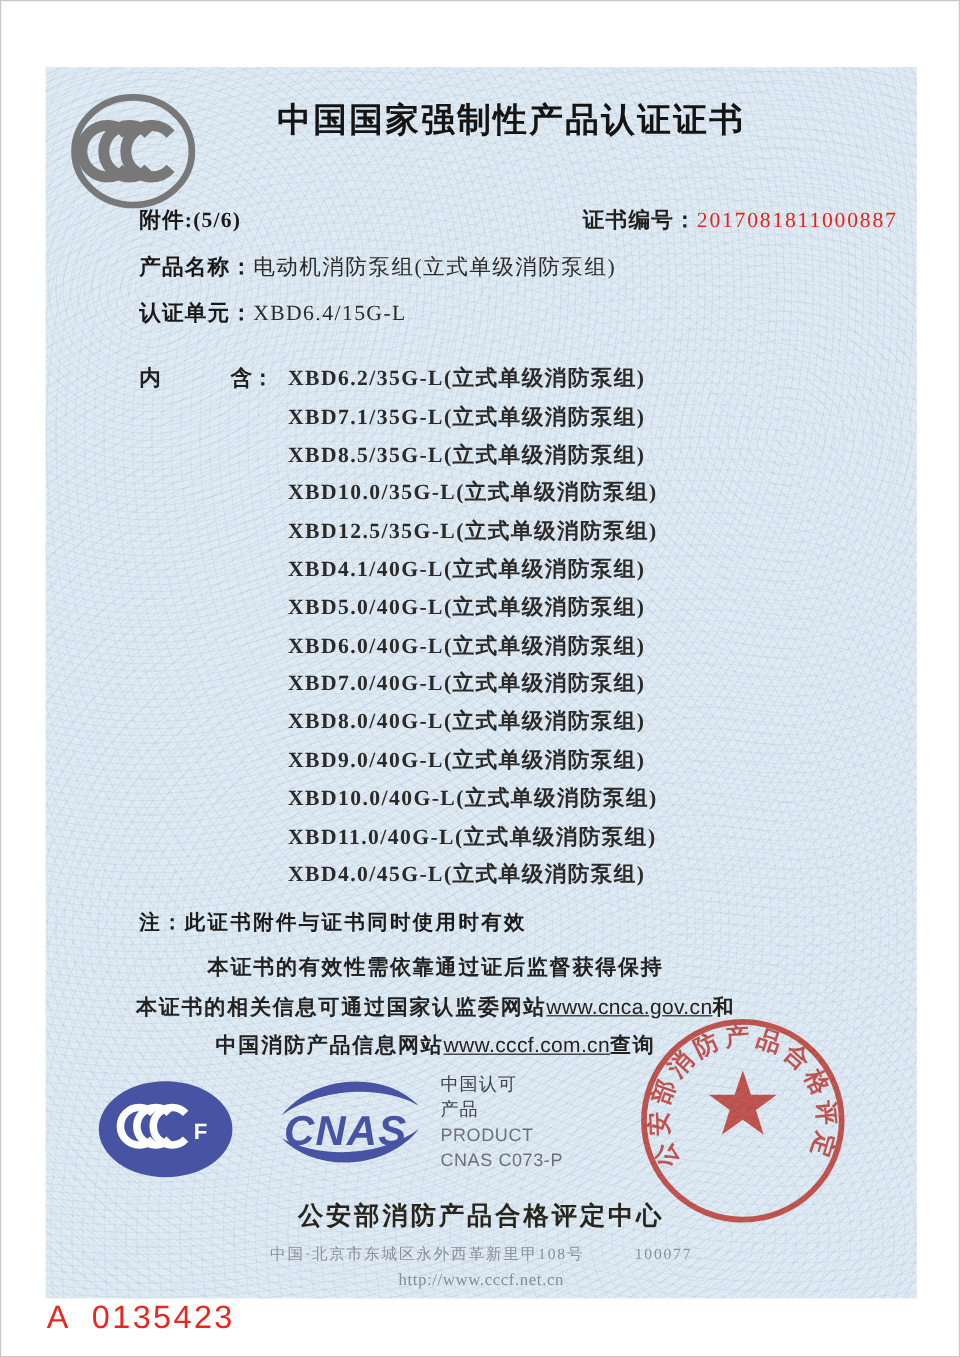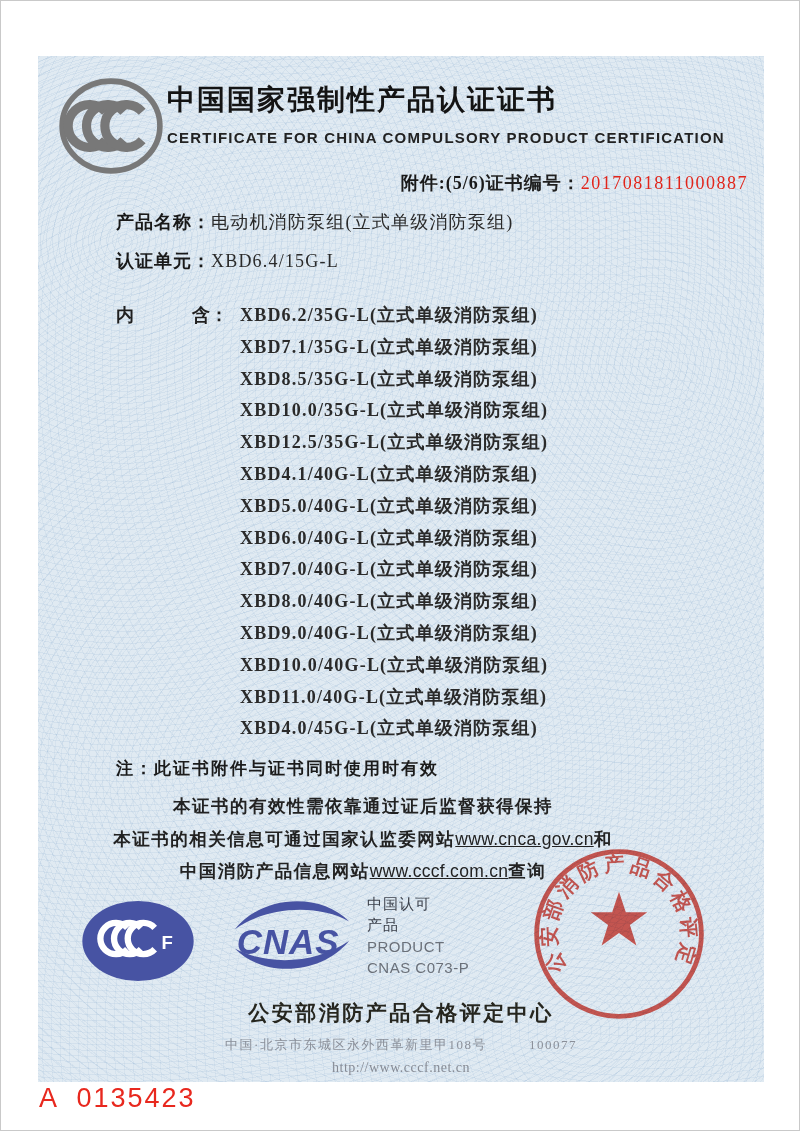--- a/index.html
+++ b/index.html
@@ -12,29 +12,29 @@
   .cert-bg{
     position:absolute;left:37px;top:55px;width:726px;height:1026px;
     background-color:#e0eaf2;
     background-image:
       repeating-radial-gradient(circle at 12% 18%, rgba(120,160,200,0.13) 0 1px, transparent 1px 6px),
       repeating-radial-gradient(circle at 85% 30%, rgba(120,160,200,0.11) 0 1px, transparent 1px 8px),
       repeating-radial-gradient(circle at 35% 70%, rgba(120,160,200,0.10) 0 1px, transparent 1px 7px),
       repeating-radial-gradient(circle at 75% 95%, rgba(120,160,200,0.10) 0 1px, transparent 1px 9px);
   }
   .hdr-logo{position:absolute;left:56px;top:74px;width:108px;height:102px;}
-  .hdr-titles{position:absolute;left:166px;top:80px;width:566px;}
+  .hdr-titles{position:absolute;left:142px;top:80px;width:566px;text-align:center;}
   .title-cn{font-size:28px;font-weight:700;letter-spacing:2px;color:#141414;
     font-family:"Liberation Serif",serif;}
   .title-en{margin-top:10px;font-size:15px;font-weight:700;letter-spacing:1.2px;
     color:#222;font-family:"Liberation Sans",sans-serif;white-space:nowrap;}
 
   .meta{position:absolute;left:115px;top:170px;width:632px;font-size:18px;}
   .meta-row{display:flex;margin-bottom:15px;align-items:baseline;}
-  .row-split{justify-content:flex-end;}
+  .row-split{justify-content:space-between;}
   .lbl{font-weight:700;letter-spacing:1px;color:#191919;}
   .val{letter-spacing:1.2px;color:#2a2a2a;}
   .cert-no-label{font-weight:700;letter-spacing:1px;}
   .cert-no{color:#e1251b;letter-spacing:1.5px;font-weight:400;}
   .includes-row{display:flex;align-items:baseline;margin-top:2px;}
   .includes-label{display:inline-flex;justify-content:space-between;width:112px;
     font-weight:700;flex:0 0 112px;}
   .model-list{list-style:none;margin:12px;padding:0;font-weight:bold;}
   .model-list li{line-height:31.8px;letter-spacing:1.2px;color:#2a2a2a;}
 
@@ -74,21 +74,20 @@
 
   <svg class="hdr-logo" viewBox="0 0 106 100">
     <ellipse cx="53" cy="50" rx="48" ry="44" fill="none" stroke="#787878" stroke-width="5.5"></ellipse>
     <path d="M 47.6,36 A 21,21 0 1 0 47.6,64" fill="none" stroke="#787878" stroke-width="9"></path>
     <path d="M 65.6,36 A 21,21 0 1 0 65.6,64" fill="none" stroke="#787878" stroke-width="9"></path>
     <path d="M 83.6,36 A 21,21 0 1 0 83.6,64" fill="none" stroke="#787878" stroke-width="9"></path>
   </svg>
 
   <div class="hdr-titles">
     <div class="title-cn">中国国家强制性产品认证证书</div>
-    <div class="title-en">CERTIFICATE FOR CHINA COMPULSORY PRODUCT CERTIFICATION</div>
   </div>
 
   <div class="meta">
     <div class="meta-row row-split">
       <span class="lbl">附件:(5/6)</span>
       <span>
         <span class="cert-no-label">证书编号：</span><span class="cert-no">2017081811000887</span>
       </span>
     </div>
     <div class="meta-row">

